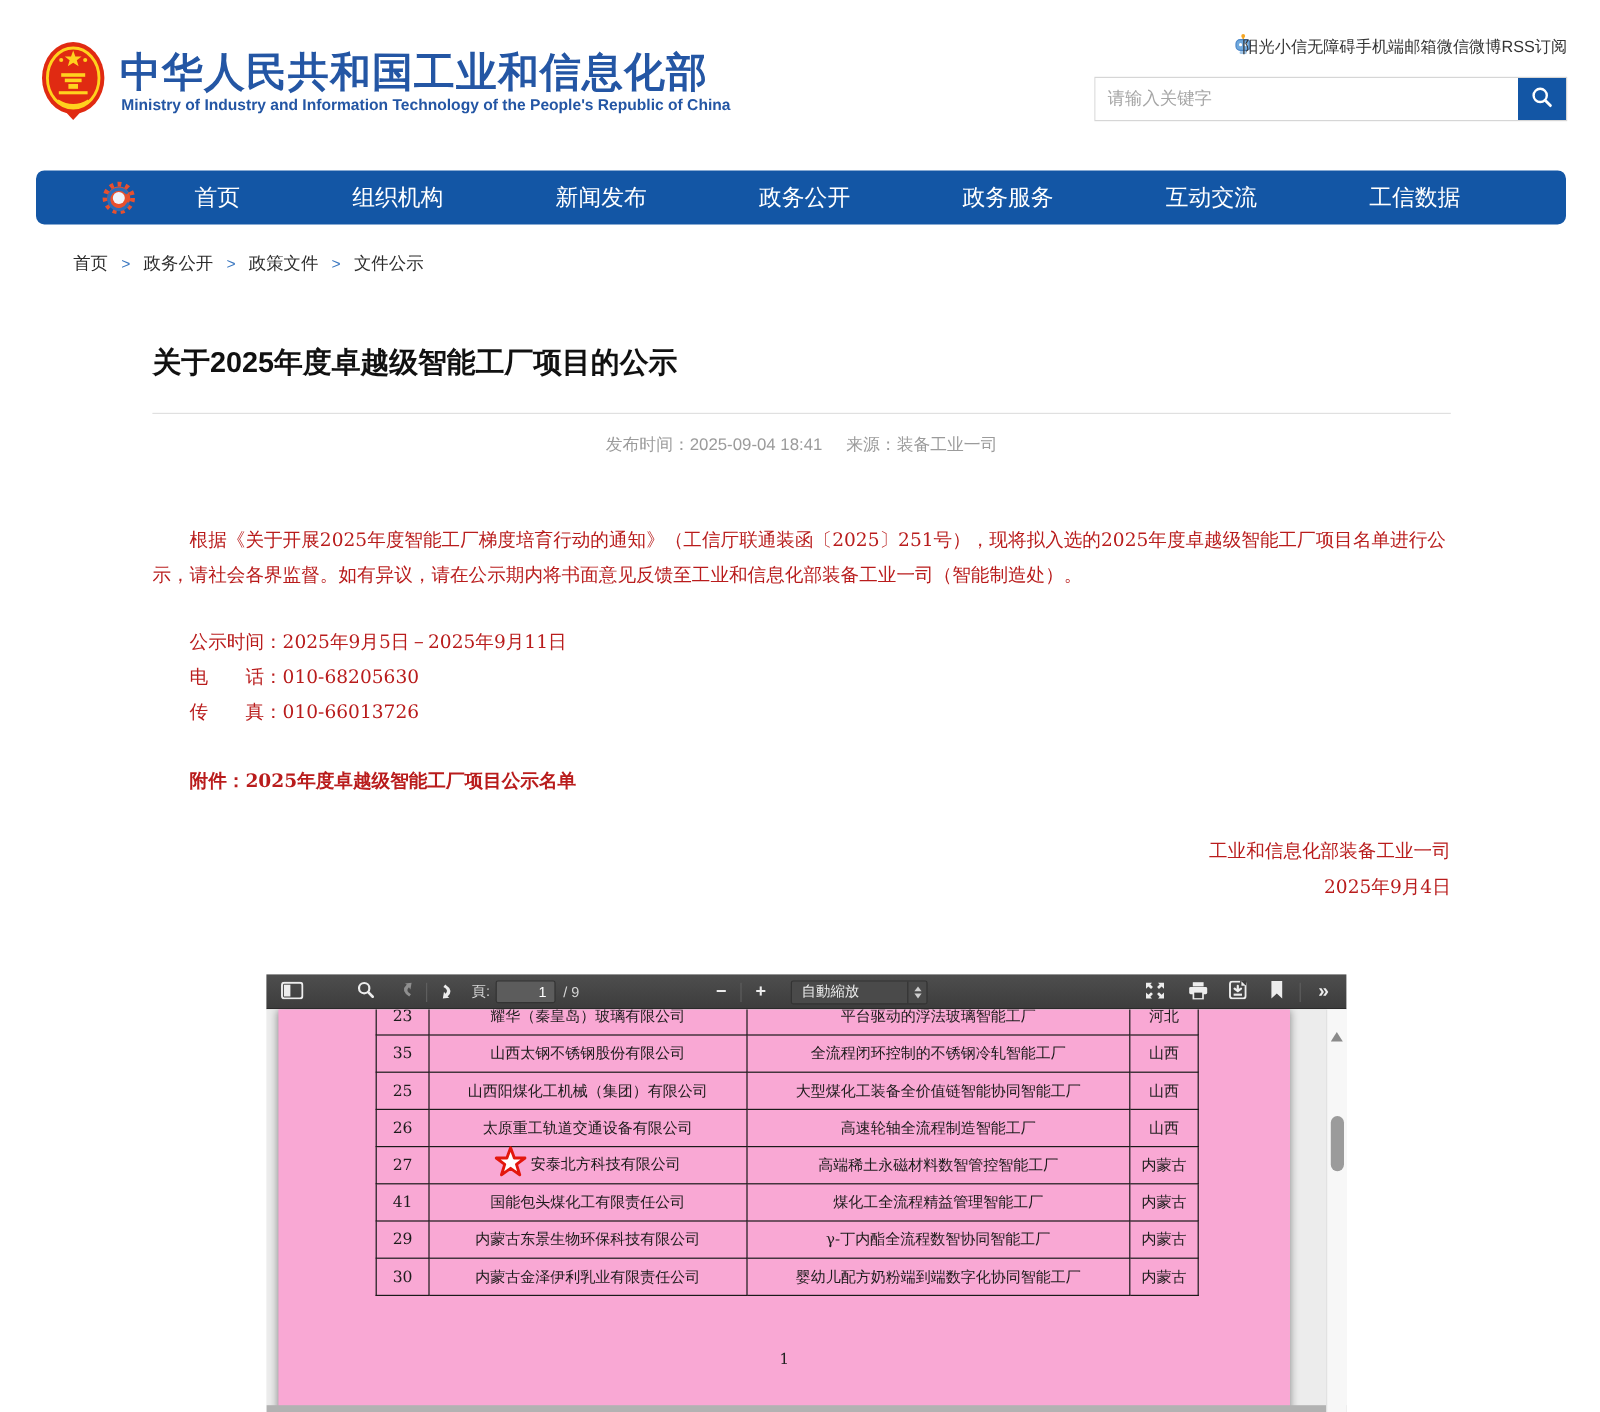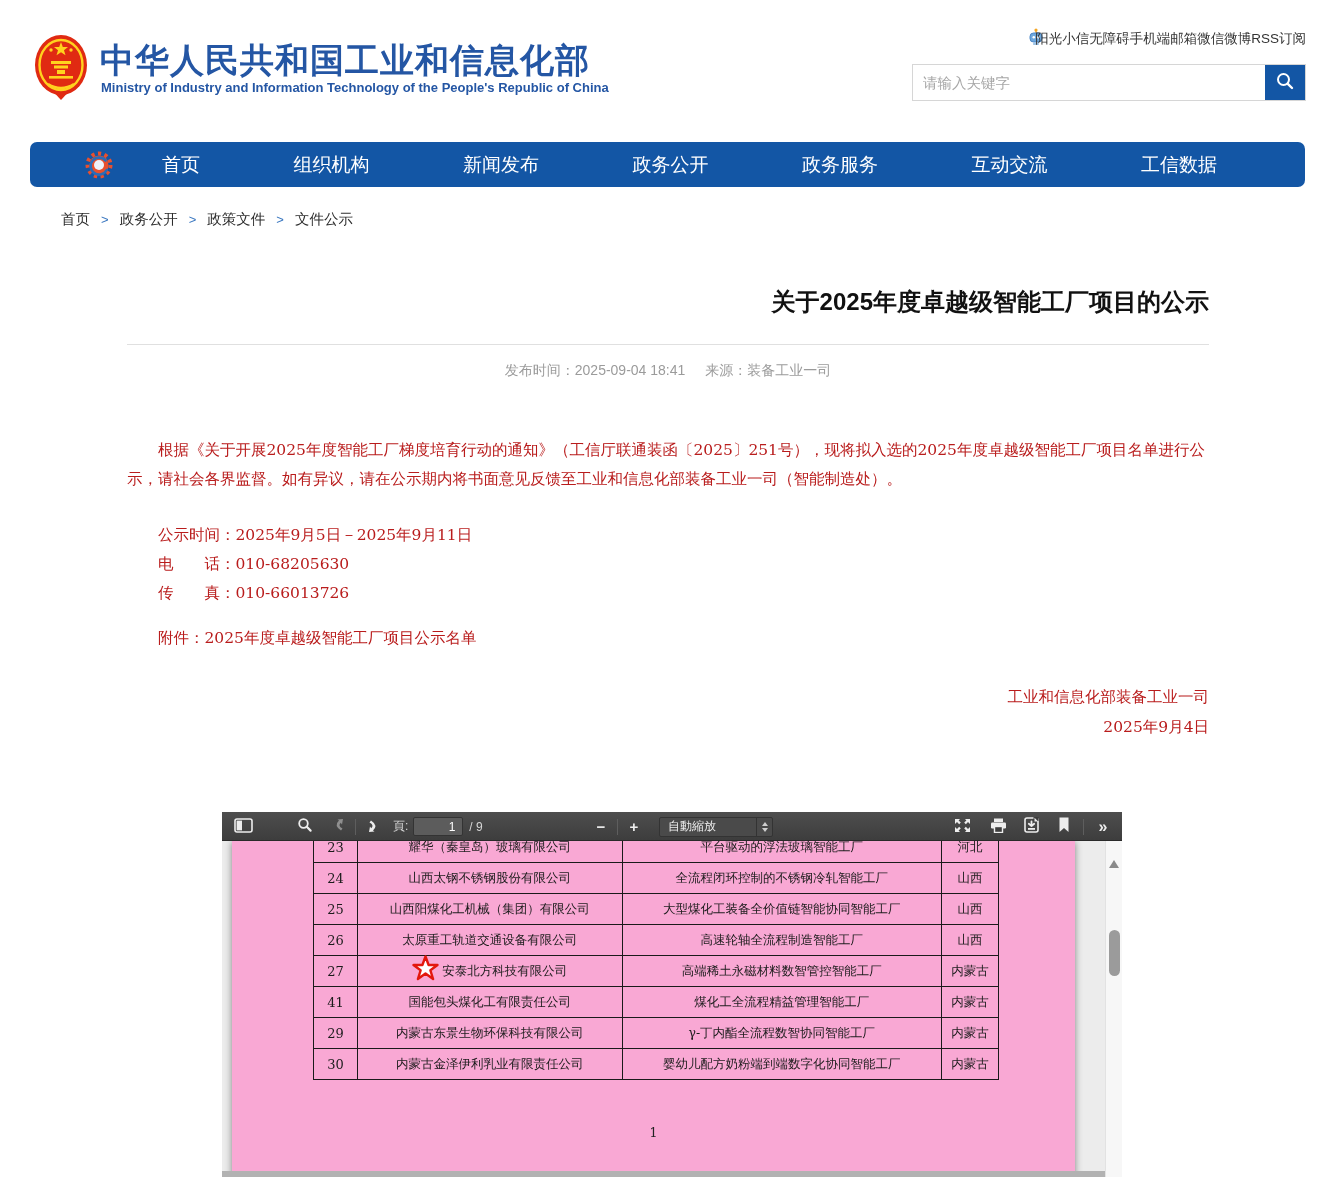--- a/index.html
+++ b/index.html
@@ -24,29 +24,29 @@
   .nav-items { flex:1; display:flex; justify-content:space-between; padding:0 88px 0 48px; }
   .nav-item { color:#fff; font-size:19px; text-decoration:none; white-space:nowrap; }
 
   
   .breadcrumb { position:absolute; left:30px; top:210px; font-size:14.5px; color:#2c2c2c;margin-left:31px; }
   .breadcrumb a { color:#2c2c2c; text-decoration:none; }
   .crumb-sep { color:#3a77c0; margin:0 7px; font-size:13px; }
 
   
   .article { position:absolute; left:127px; top:286px; width:1082px; }
-  .article-title { text-align:right; font-size:24px; font-weight:bold; color:#111; }
+  .article-title { text-align:left; font-size:24px; font-weight:bold; color:#111; }
   .title-divider { border:none; border-top:1px solid #e0e0e0; margin-top:26px; }
   .meta { text-align:center; margin-top:17px; font-size:14px; color:#9b9b9b; }
   .meta span { margin:0 8px;text-align:right; }
   .body-text { margin-top:56px; font-family:"DejaVu Serif","Liberation Serif",serif; font-size:15.5px; color:#b91c1c; line-height:29px; }
   .para { text-indent:2em; }
   .line-block { margin-top:27px; }
   .ind { padding-left:2em; }
-  .attach-line { margin-top:16px; padding-left:2em; }
+  .attach-line { margin-top:28px; padding-left:2em;font-weight:bold; }
   .sig-block { margin-top:29px; text-align:right; line-height:30px; }
 
   
   .pdf-viewer { position:absolute; left:222px; top:812px; width:900px; height:365px; }
   .pdf-toolbar { position:relative; height:29px; background:linear-gradient(#4e4e4e,#3d3d3d); border-bottom:1px solid #2a2a2a; }
   .tb-left { position:absolute; left:8px; top:0; height:29px; display:flex; align-items:center; }
   .tb-mid { position:absolute; left:366px; top:0; height:29px; display:flex; align-items:center; }
   .tb-right { position:absolute; right:6px; top:0; height:29px; display:flex; align-items:center; }
   .tb-btn { background:none; border:none; padding:0; display:flex; align-items:center; justify-content:center; width:26px; height:25px; cursor:pointer; }
   .tb-sep { width:1px; height:16px; background:#5e5e5e; margin:0 3px; }
@@ -297,21 +297,21 @@
     <div class="pdf-page">
       <table class="doc-table">
         <tbody>
           <tr>
             <td class="col-no">23</td>
             <td class="col-company">耀华（秦皇岛）玻璃有限公司</td>
             <td class="col-project">平台驱动的浮法玻璃智能工厂</td>
             <td class="col-province">河北</td>
           </tr>
           <tr>
-            <td class="col-no">24</td>
+            <td class="col-no">35</td>
             <td class="col-company">山西太钢不锈钢股份有限公司</td>
             <td class="col-project">全流程闭环控制的不锈钢冷轧智能工厂</td>
             <td class="col-province">山西</td>
           </tr>
           <tr>
             <td class="col-no">25</td>
             <td class="col-company">山西阳煤化工机械（集团）有限公司</td>
             <td class="col-project">大型煤化工装备全价值链智能协同智能工厂</td>
             <td class="col-province">山西</td>
           </tr>

